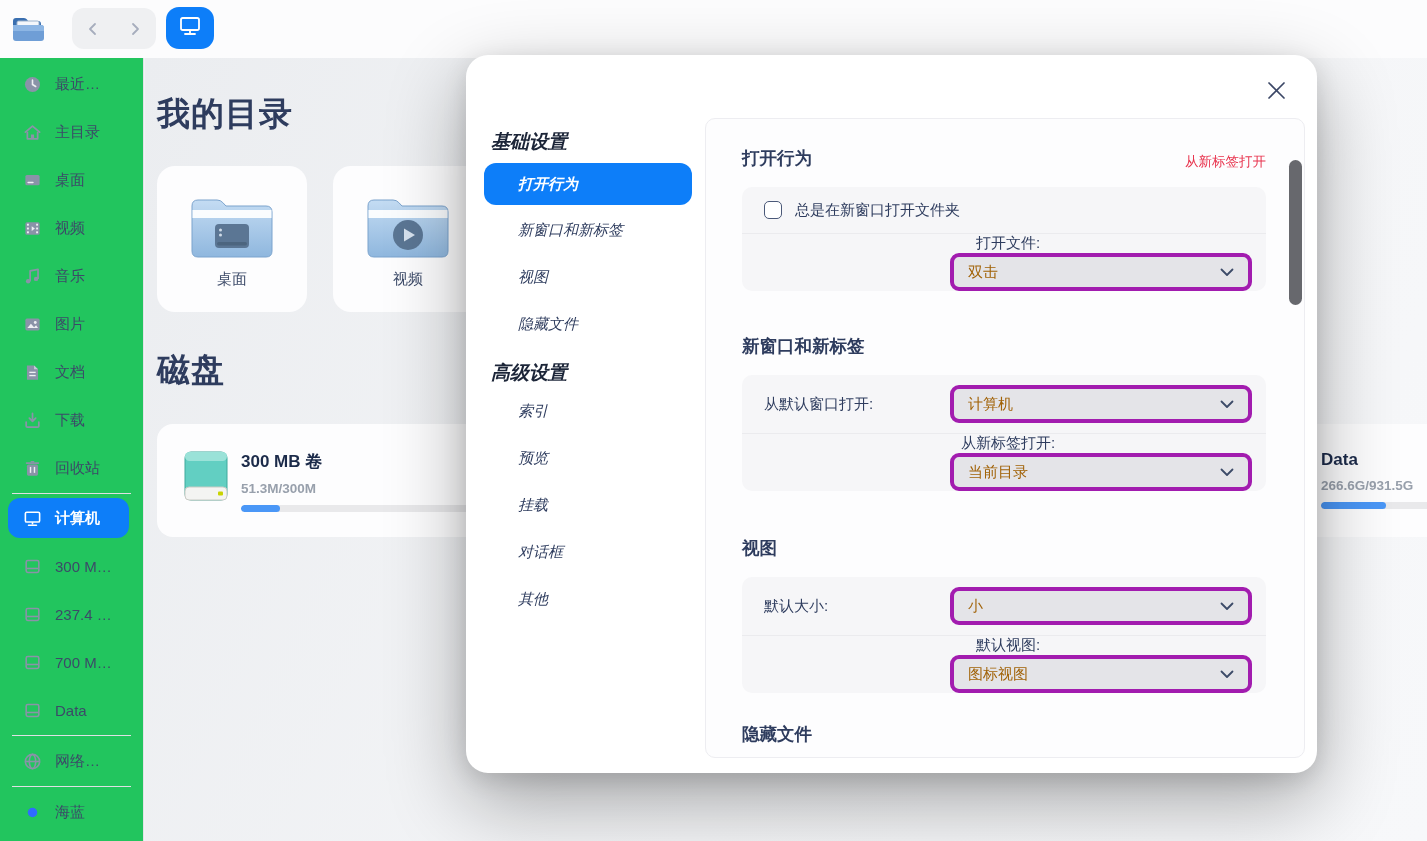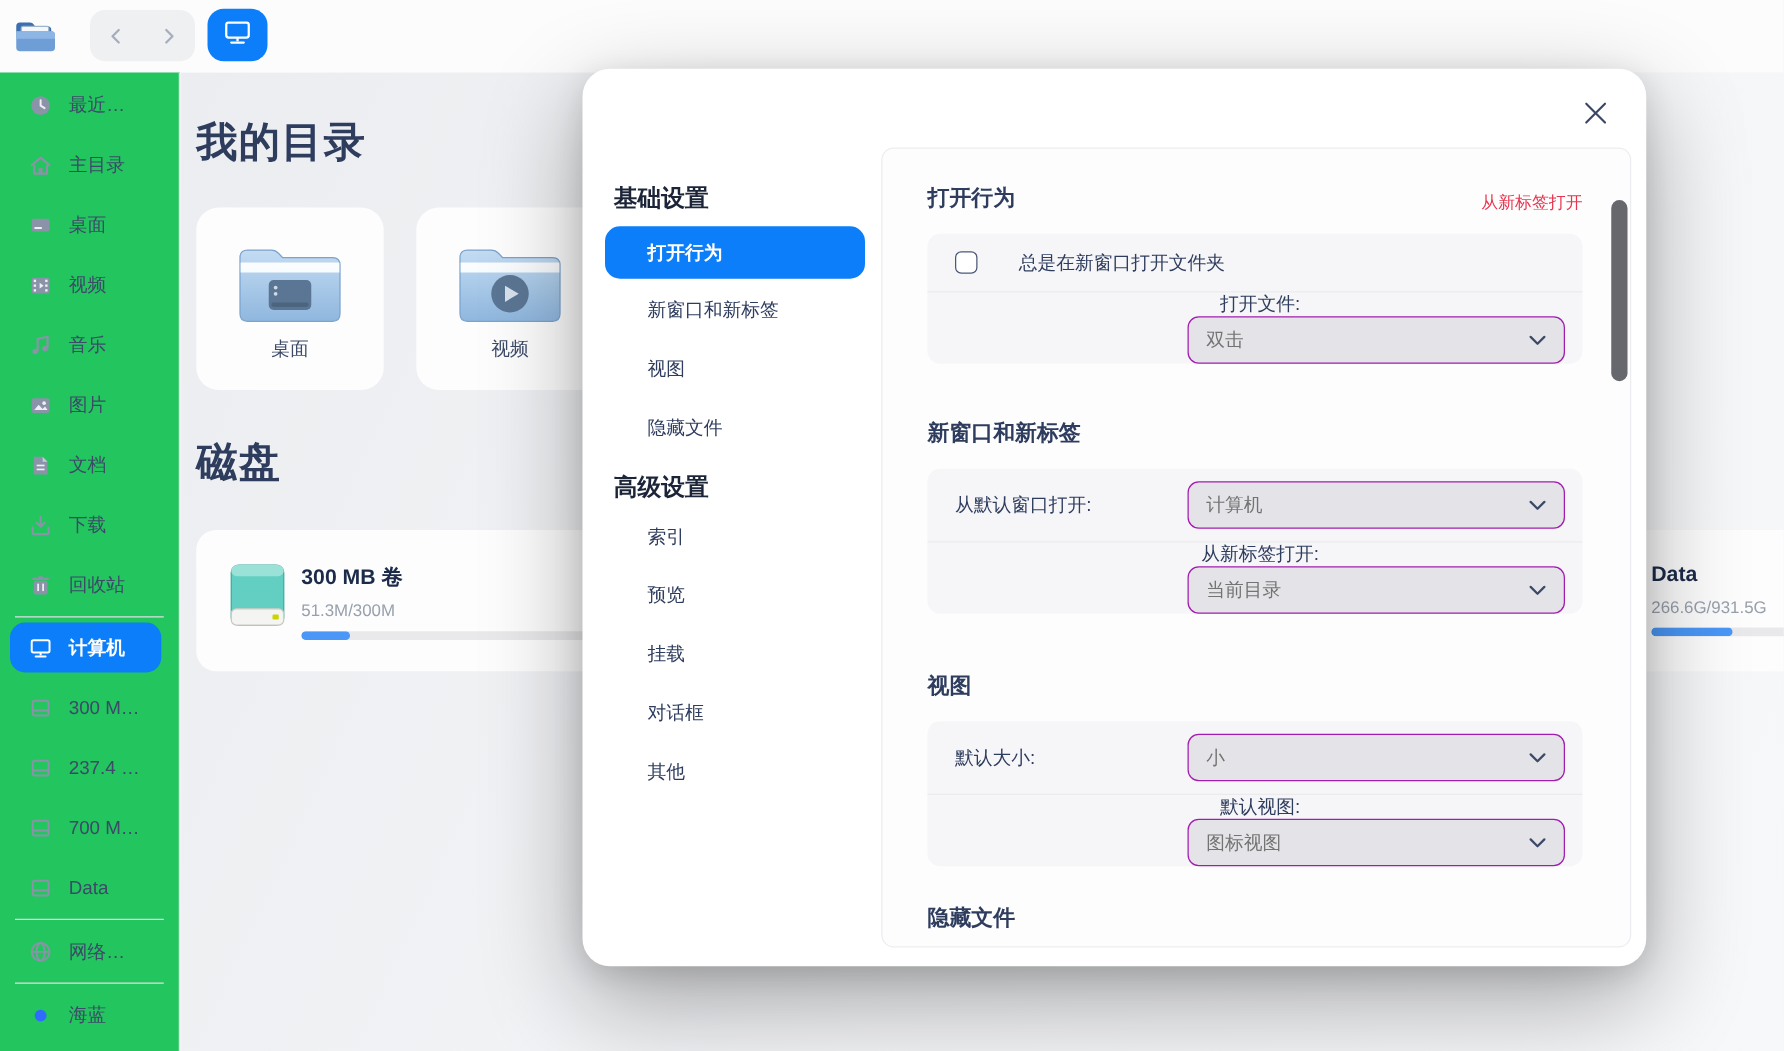--- a/index.html
+++ b/index.html
@@ -47,61 +47,61 @@
   .folder-card { width:150px; height:146px; background:#fdfdfe; border-radius:18px; display:flex; flex-direction:column; align-items:center; }
   .folder-card svg { margin-top:26px; }
   .folder-label { margin-top:10px; font-size:15px; color:#3c4a68; }
   .disk-card { position:absolute; top:366px; height:113px; background:#fdfdfe; border-radius:16px; }
   .disk-card.left { left:12px; width:640px; }
   .disk-card.right { left:1114px; width:400px; }
   .disk-icon { position:absolute; left:26px; top:26px; }
   .disk-info { position:absolute; left:84px; top:26px; }
   .disk-card.right .disk-info { left:62px; }
   .disk-name { font-size:17px; font-weight:bold; color:#1c2b4a; }
-  .disk-usage { margin-top:8px; font-size:13.5px; color:#98a0ac; }
+  .disk-usage { margin-top:8px; font-size:13.5px; color:#98a0ac;font-weight:bold; }
   .disk-bar { margin-top:9px; width:230px; height:7px; background:#e9e9eb; border-radius:4px; overflow:hidden; }
   .disk-card.right .disk-bar { width:228px; }
   .disk-bar-fill { height:100%; background:#4a97f7; border-radius:4px; }
 
   
   .dialog {
     position:absolute; left:466px; top:55px; width:851px; height:718px;
     background:#ffffff; border-radius:22px; z-index:10;
     box-shadow:0 28px 80px rgba(0,0,0,.33), 0 6px 24px rgba(0,0,0,.12);
   }
   .close-btn { position:absolute; right:26px; top:20px; width:30px; height:30px;
     display:flex; align-items:center; justify-content:center; }
 
-  .dlg-nav { position:absolute; left:18px; top:86px; width:215px; }
+  .dlg-nav { position:absolute; left:18px; top:68px; width:215px;font-style:italic; }
   .dlg-group-title { font-size:19px; font-weight:bold; color:#1c2538; padding-left:7px; height:30px; line-height:30px; margin-top:4px; }
   .dlg-nav-item { height:47px; display:flex; align-items:center; padding-left:34px; font-size:15px; color:#2e3c5e; }
   .dlg-nav-item.active {
     height:42px; width:208px; margin-top:6px; margin-bottom:2px;
     background:#0d7ef9; border-radius:12px; color:#fff; font-weight:bold;
   }
   .dlg-group-title.advanced { margin-top:10px; }
 
   .dlg-panel {
     position:absolute; left:239px; top:63px; width:600px; height:640px;
     background:#fdfdfe; border:1px solid #ededf1; border-radius:10px;
     padding:26px 38px 0 36px; overflow:hidden;
   }
   .sec-head { display:flex; align-items:flex-end; justify-content:space-between; }
   .sec-title { font-size:17.5px; font-weight:bold; color:#2e3c5e; line-height:26px; }
   .sec-note { font-size:13.5px; color:#e8344e; line-height:18px; }
   .grp { background:#f6f6f8; border-radius:10px; margin-top:16px; }
   .row { display:flex; align-items:center; min-height:58px; padding:0 14px 0 22px; }
-  .row.cb { min-height:46px;gap:20px; }
+  .row.cb { min-height:46px; }
   .row + .row { border-top:1px solid #ebebee;flex-direction:column; }
   .row-label { font-size:15px; color:#2e3c5e; }
   .checkbox { width:18px; height:18px; border:1.5px solid #4a5878; border-radius:5px; background:#fff; margin-right:13px; flex:0 0 18px; }
   .select {
     margin-left:auto; width:302px; height:38px;
-    background:#e4e4e8; border:1px solid #a21caf; border-radius:9px;
-    display:flex; align-items:center; padding:0 14px; font-size:15px; color:#737373;
+    background:#e4e4e8; border:4px solid #a21caf; border-radius:9px;
+    display:flex; align-items:center; padding:0 14px; font-size:15px; color:#a16207;
   }
   .select .chev { margin-left:auto; display:flex; }
   .mt42 { margin-top:42px; } .mt44 { margin-top:44px; } .mt28 { margin-top:28px; }
 
   .dlg-scrollthumb { position:absolute; left:823px; top:105px; width:13px; height:145px;
     background:#67686d; border-radius:7px; }
 </style>
 </head>
 <body>
 

